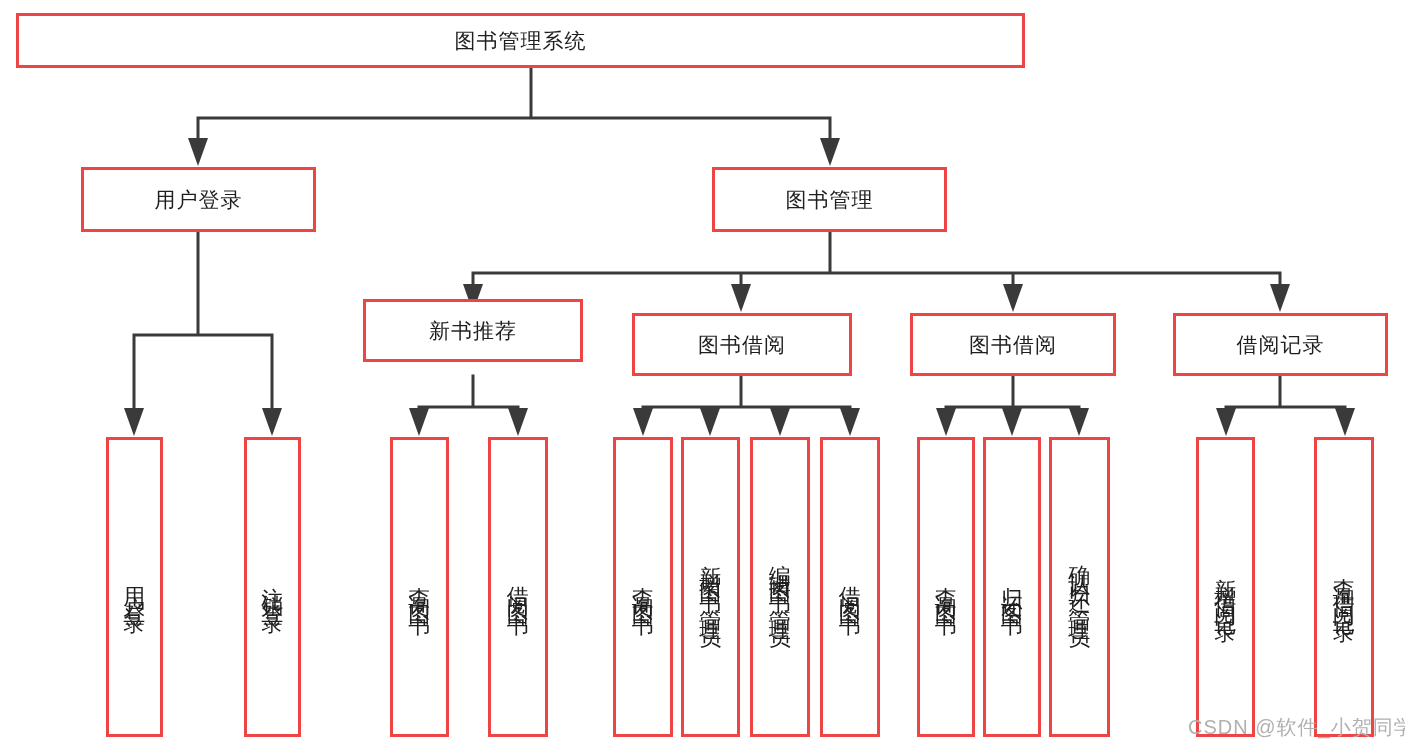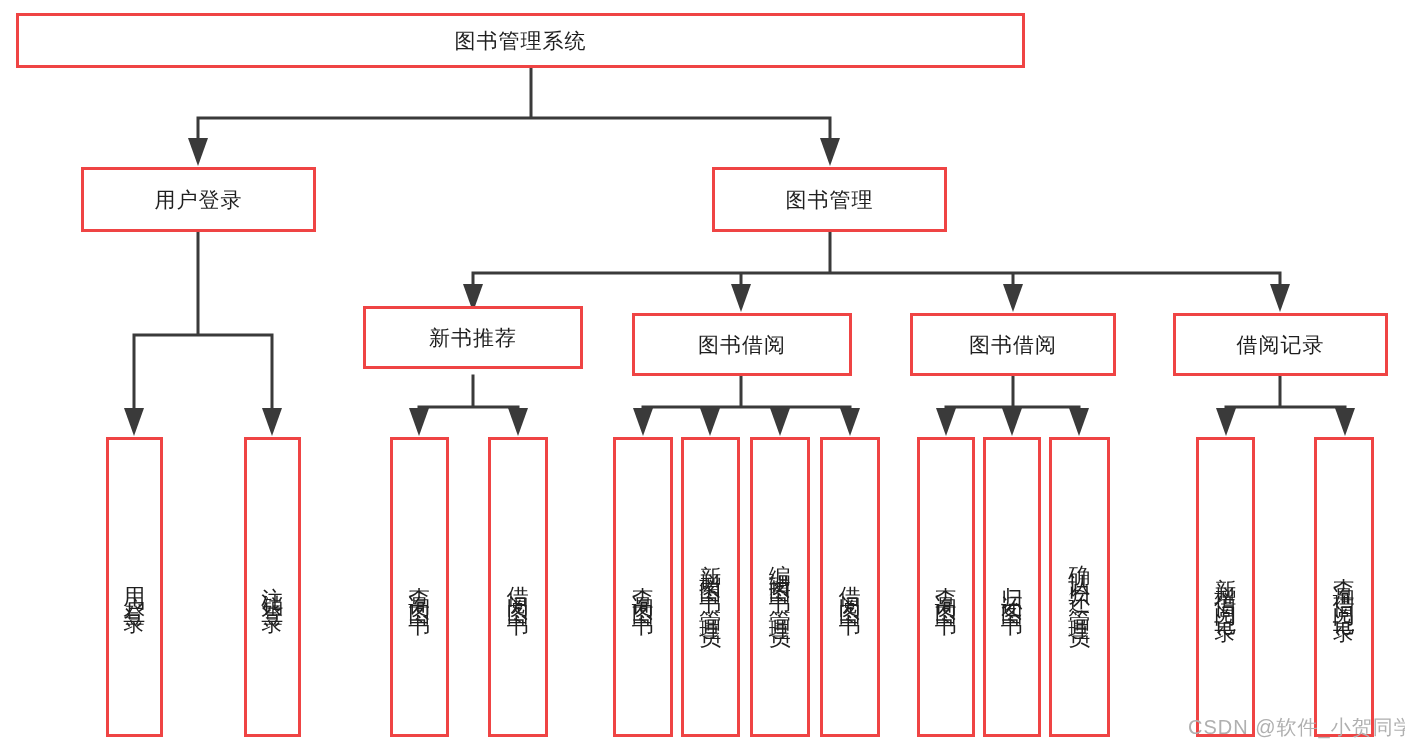--- a/index.html
+++ b/index.html
@@ -61,21 +61,21 @@
     <span class="lbl">图书管理系统</span>
   </div>
 
   <div class="node h" style="left:81px;top:167px;width:235px;height:65px">
     <span class="lbl">用户登录</span>
   </div>
   <div class="node h" style="left:712px;top:167px;width:235px;height:65px">
     <span class="lbl">图书管理</span>
   </div>
 
-  <div class="node h" style="left:363px;top:306px;width:220px;height:63px">
+  <div class="node h" style="left:363px;top:299px;width:220px;height:63px">
     <span class="lbl">新书推荐</span>
   </div>
   <div class="node h" style="left:632px;top:313px;width:220px;height:63px">
     <span class="lbl">图书借阅</span>
   </div>
   <div class="node h" style="left:910px;top:313px;width:206px;height:63px">
     <span class="lbl">图书借阅</span>
   </div>
   <div class="node h" style="left:1173px;top:313px;width:215px;height:63px">
     <span class="lbl">借阅记录</span>

